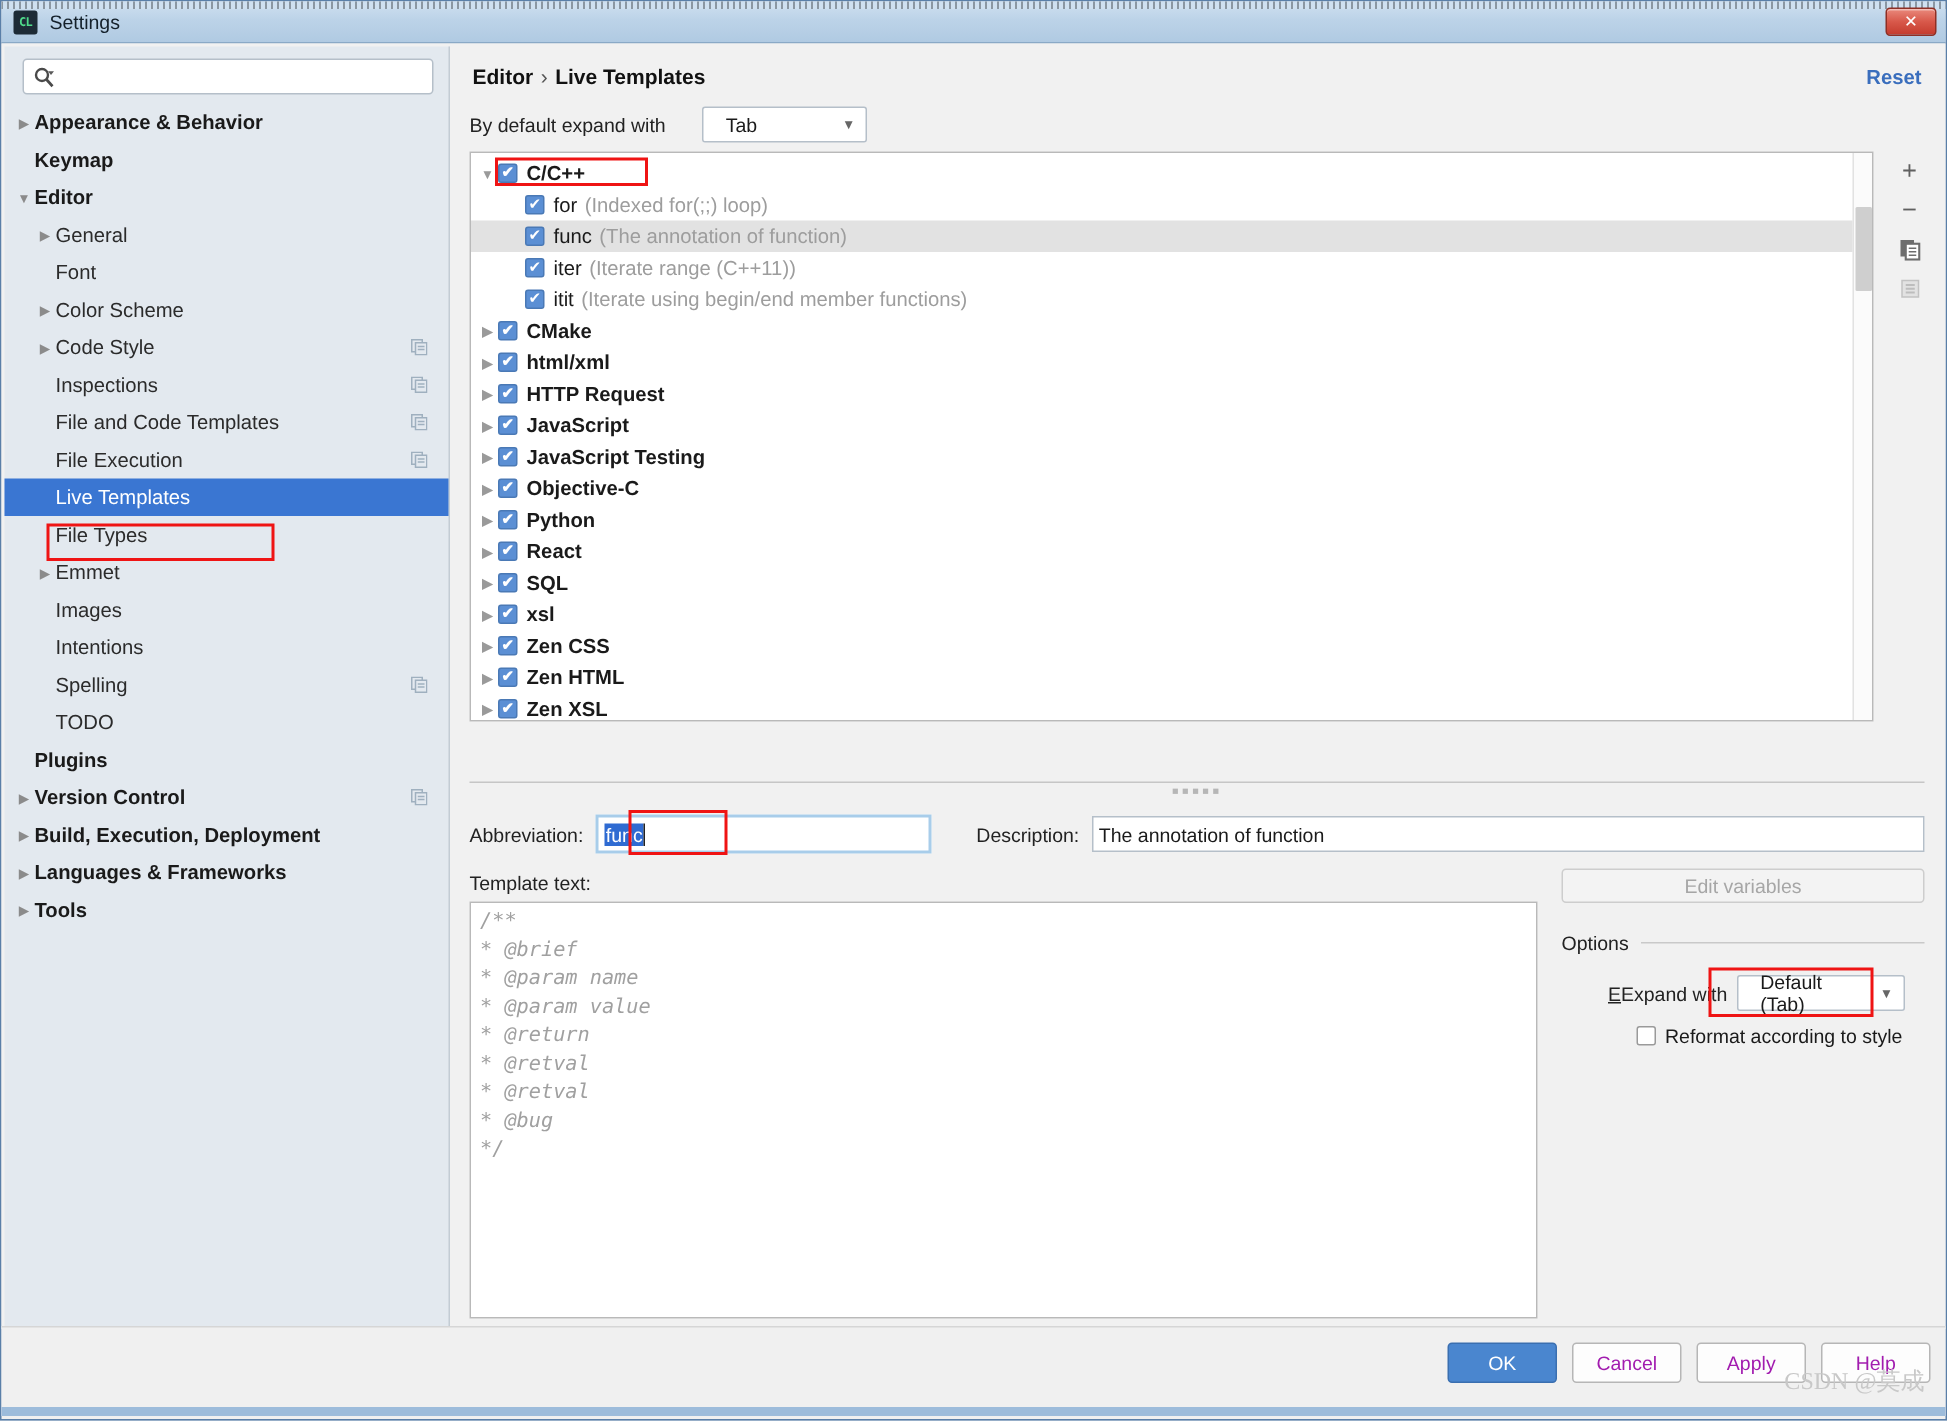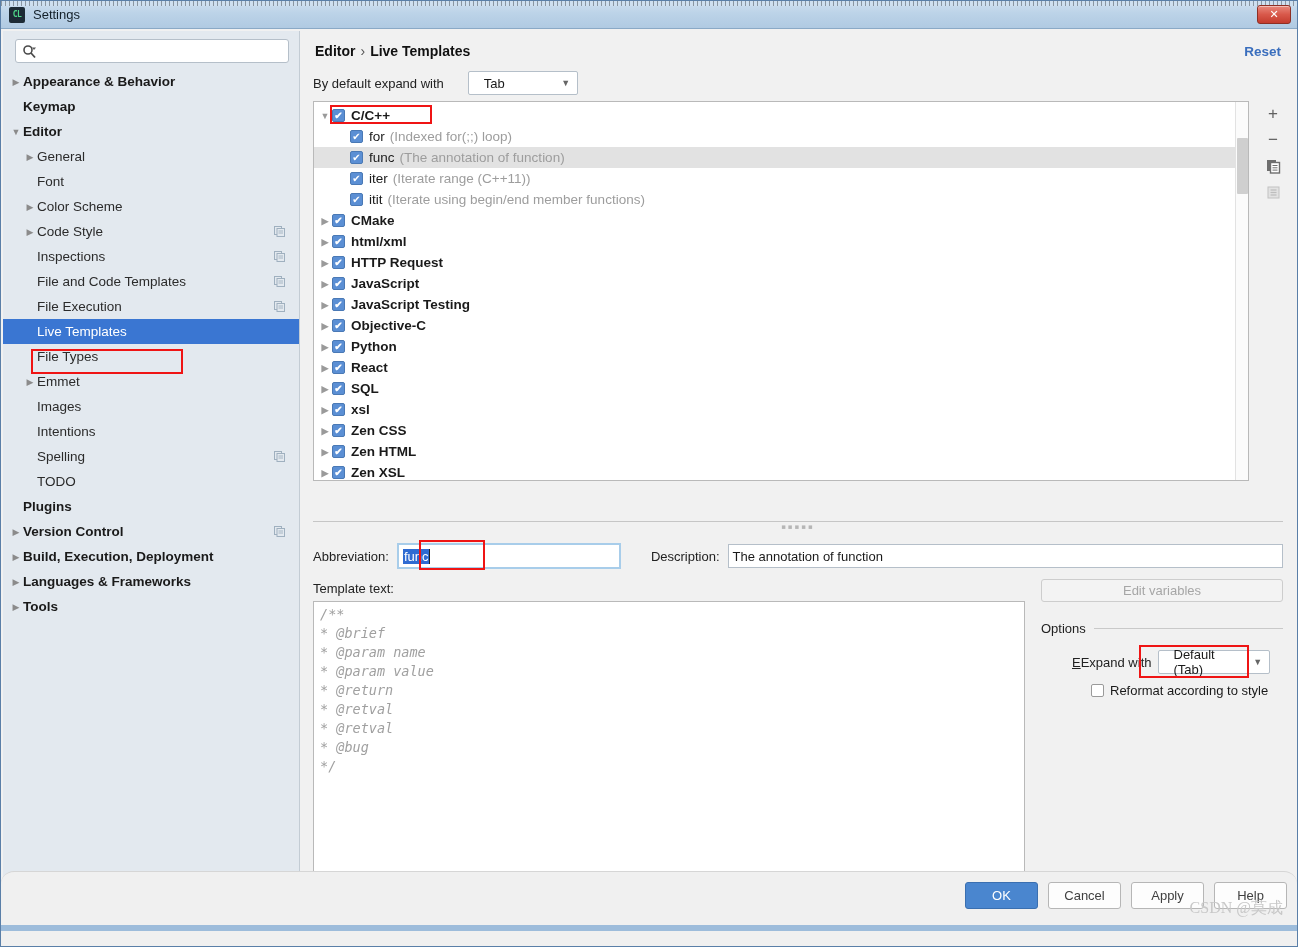--- a/index.html
+++ b/index.html
@@ -273,34 +273,33 @@
     font-size: 13px;
     padding-left: 22px;
   }
   #reformat-row .cbsq {
     width: 13px; height: 13px; background: #fff;
     border: 1px solid #9a9a9a; border-radius: 2px; margin-right: 6px;
   }
 
   
   #bottombar {
-    position: absolute; left: 0; right: 0; bottom: 15px; height: 60px;
+    position: absolute; left: 0; right: 0; bottom: 2px; height: 60px;
     background: #f0f0f0;
     border-top: 1px solid #d6d6d6;
-    border-radius: 13px;
   }
   #btn-row {
     position: absolute; right: 10px; top: 10px;
     display: flex; gap: 10px;
   }
   .dlgbtn {
     width: 73px; height: 27px;
     background: #fdfdfd;
     border: 1px solid #b6b6b6; border-radius: 3px;
-    font-size: 13px; color: #404040;
+    font-size: 13px; color: #a21caf;
     display: flex; align-items: center; justify-content: center;
     cursor: pointer;
   }
   .dlgbtn.primary {
     background: #4a86cf; border-color: #3a6fb0; color: #fff;
   }
   #watermark {
     position: absolute; right: 14px; bottom: 12px;
     color: #c8c8c8; font-size: 16px;
     font-family: Liberation Serif, serif;

